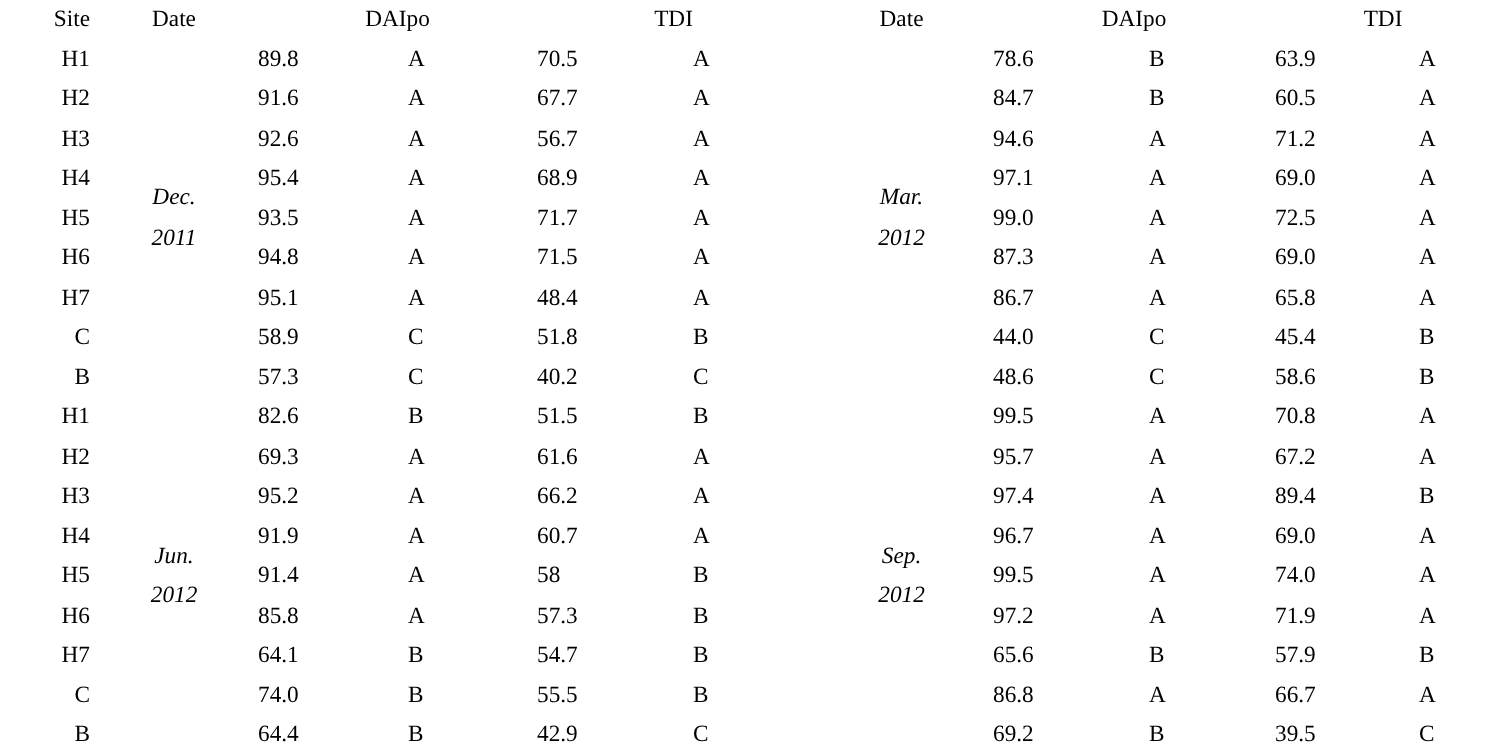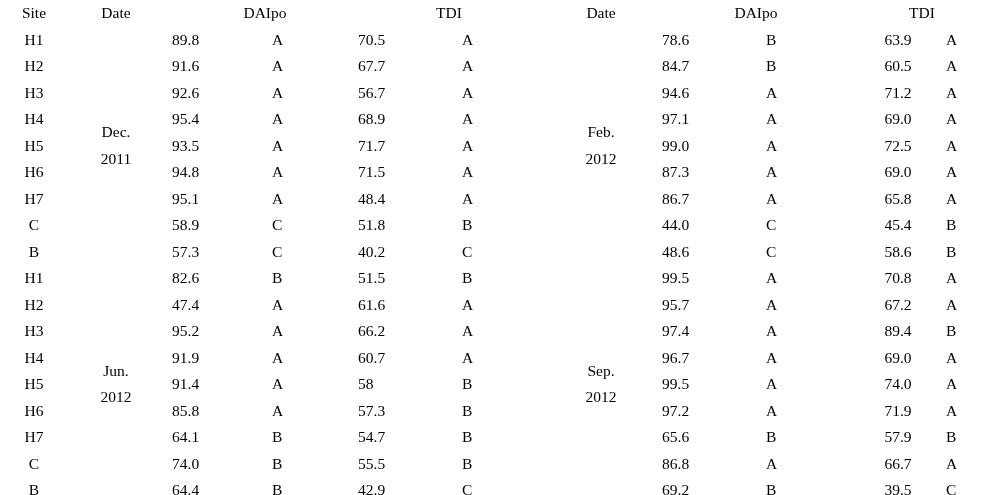--- a/index.html
+++ b/index.html
@@ -38,43 +38,43 @@
     vertical-align: middle;
     white-space: nowrap;
   }
   
   .rule-top td { border-top: 1.6px solid #000; }
   .rule-head td { border-bottom: 1.1px solid #000; }
   .rule-mid td { border-top: 1.1px solid #000; }
   .rule-bottom td { border-bottom: 1.6px solid #000; }
 
   
-  .c-site   { width: 52px;  text-align: center;   padding-left: 18px; }
+  .c-site   { width: 52px;  text-align: right;   padding-left: 18px; }
   .c-date   { width: 112px; text-align: center; }
   .c-num    { width: 100px; text-align: left;  padding-right: 6px; }
   .c-grade  { width: 86px;  text-align: left;   padding-left: 12px; }
   .c-num2   { width: 104px;  padding-right: 6px; }
   .c-grade2 { width: 78px;  text-align: left;   padding-left: 12px; }
   .c-date2  { width: 122px; text-align: center; }
   .c-num3   { width: 104px; text-align: left;  padding-right: 6px; }
   .c-grade3 { width: 84px;  text-align: left;   padding-left: 12px; }
-  .c-num4   { width: 96px;  text-align: center;  padding-right: 6px; }
+  .c-num4   { width: 96px;  text-align: left;  padding-right: 6px; }
   .c-grade4 { width: 48px;  text-align: left;   padding-left: 12px; }
 
   .hdr-daipo-1 { text-align: center; }
   .hdr-tdi-1 { text-align: center; }
   .hdr-daipo-2 { text-align: center; }
   .hdr-tdi-2 { text-align: center; }
 
   .date-cell {
     text-align: center;
     vertical-align: middle;
     line-height: 20px;
   }
-  .date-cell .line { display: block; }
+  .date-cell .line { display: block; font-style: italic; }
 </style>
 </head>
 <body>
 
 <div class="sheet">
   <table class="data-table">
     <colgroup>
       <col class="c-site">
         <col class="c-date">
         <col class="c-num">
@@ -103,21 +103,21 @@
         <td class="c-site">H1</td>
         <td class="date-cell" rowspan="9">
           <span class="line">Dec.</span>
           <span class="line">2011</span>
         </td>
         <td class="c-num">89.8</td>
         <td class="c-grade">A</td>
         <td class="c-num2">70.5</td>
         <td class="c-grade2">A</td>
         <td class="date-cell" rowspan="9">
-          <span class="line">Feb.</span>
+          <span class="line">Mar.</span>
           <span class="line">2012</span>
         </td>
         <td class="c-num3">78.6</td>
         <td class="c-grade3">B</td>
         <td class="c-num4">63.9</td>
         <td class="c-grade4">A</td>
       </tr>
       <tr>
         <td class="c-site">H2</td>
         <td class="c-num">91.6</td>
@@ -221,21 +221,21 @@
           <span class="line">Sep.</span>
           <span class="line">2012</span>
         </td>
         <td class="c-num3">99.5</td>
         <td class="c-grade3">A</td>
         <td class="c-num4">70.8</td>
         <td class="c-grade4">A</td>
       </tr>
       <tr>
         <td class="c-site">H2</td>
-        <td class="c-num">47.4</td>
+        <td class="c-num">69.3</td>
         <td class="c-grade">A</td>
         <td class="c-num2">61.6</td>
         <td class="c-grade2">A</td>
         <td class="c-num3">95.7</td>
         <td class="c-grade3">A</td>
         <td class="c-num4">67.2</td>
         <td class="c-grade4">A</td>
       </tr>
       <tr>
         <td class="c-site">H3</td>

